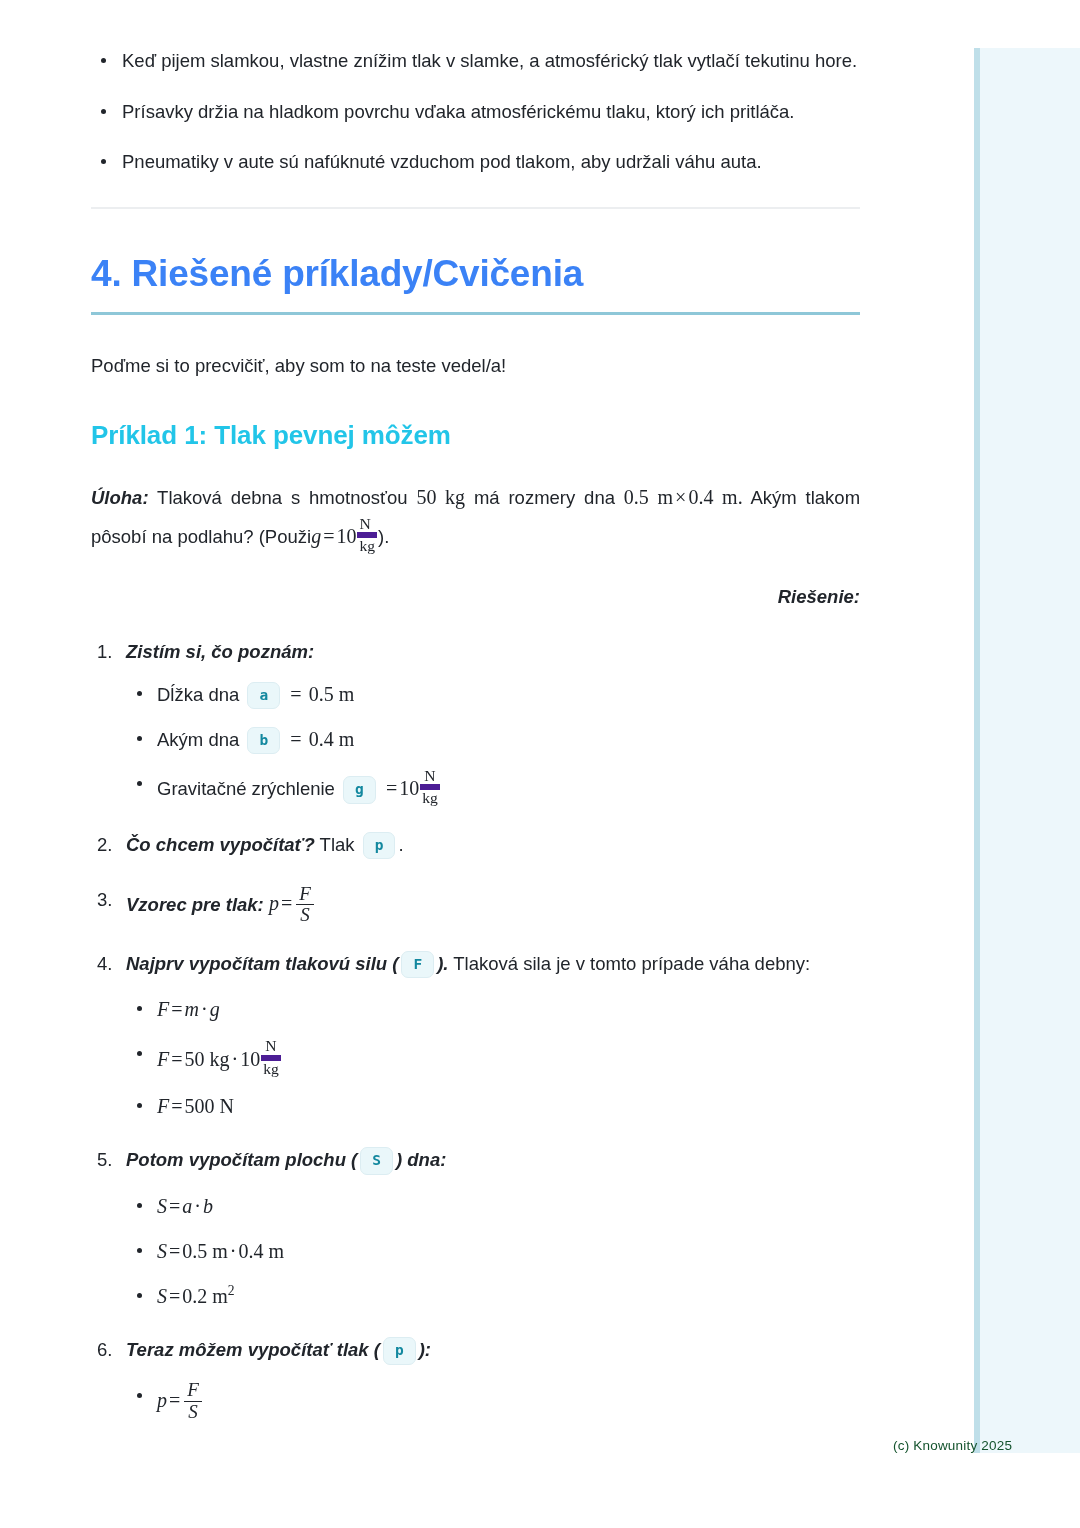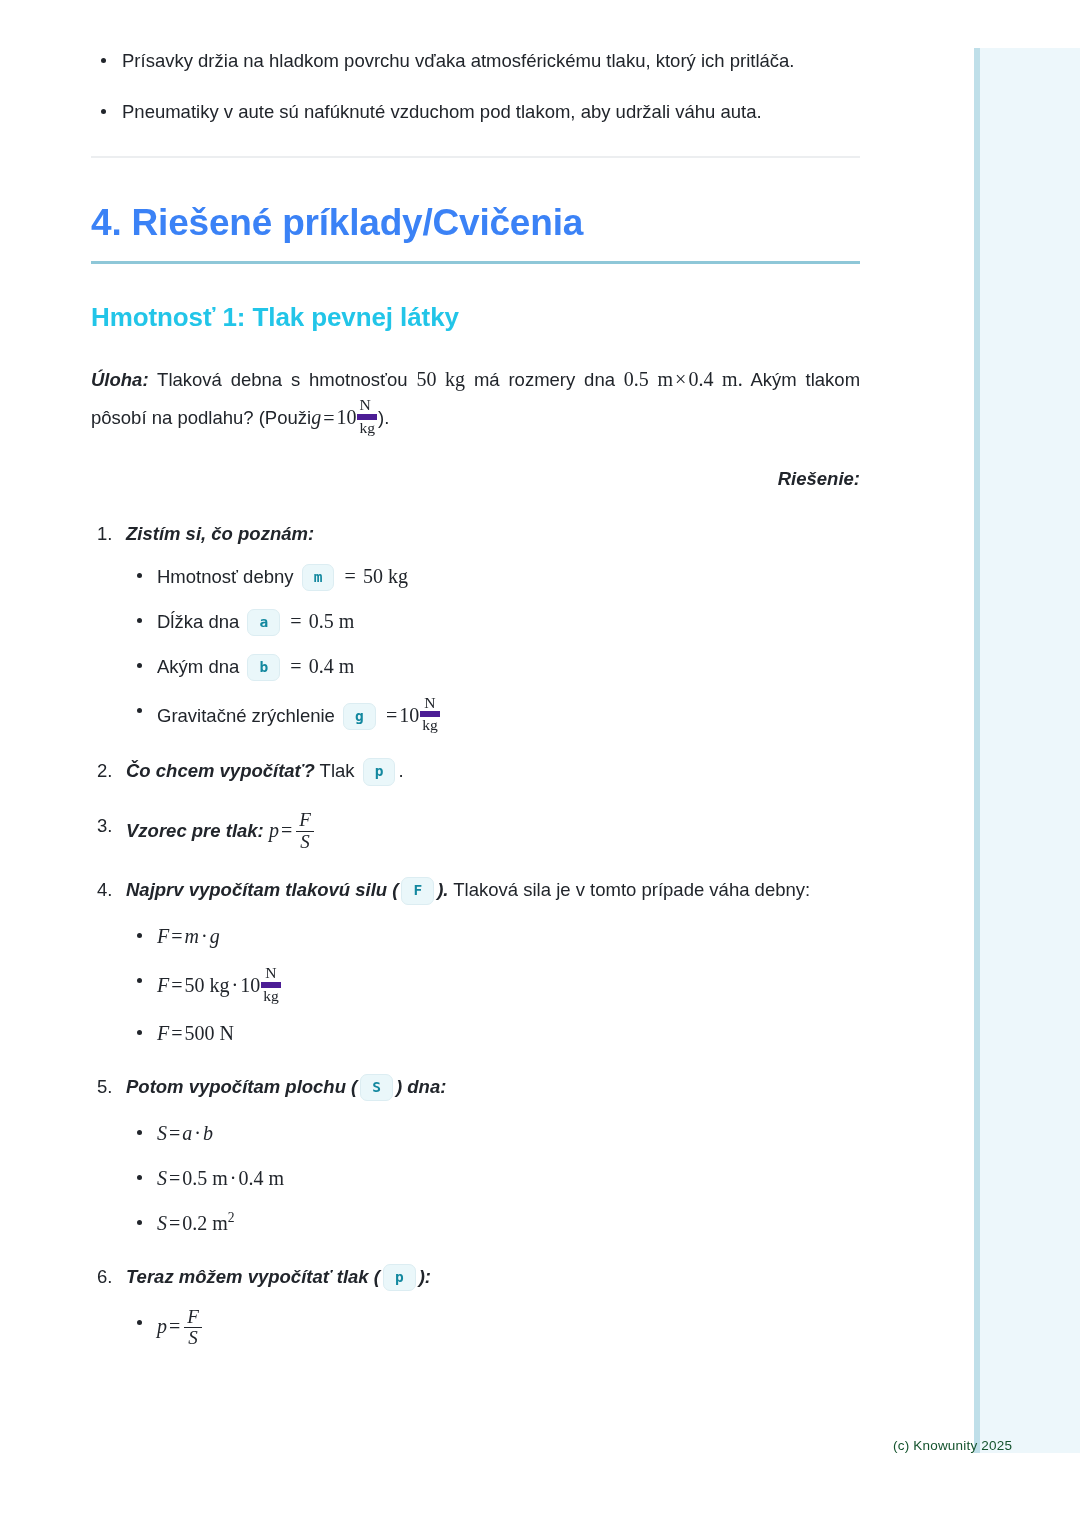--- a/index.html
+++ b/index.html
@@ -221,58 +221,56 @@
 </style>
 </head>
 <body>
 
 <div class="side-strip"></div>
 
 <div class="page">
 
   <ul class="bullets">
     <li>
+      <span>Keď pijem slamkou, vlastne znížim tlak v slamke, a atmosférický tlak vytlačí tekutinu hore.</span>
+    </li>
+    <li>
       <span>Prísavky držia na hladkom povrchu vďaka atmosférickému tlaku, ktorý ich pritláča.</span>
     </li>
     <li>
       <span>Pneumatiky v aute sú nafúknuté vzduchom pod tlakom, aby udržali váhu auta.</span>
     </li>
   </ul>
 
   <hr class="rule">
 
   <h2 class="section-title">4. Riešené príklady/Cvičenia</h2>
   <hr class="h2-underline">
 
-
-  <h3 class="example-title">Hmotnosť 1: Tlak pevnej látky</h3>
+  <p class="para" style="margin-top:34px;">Poďme si to precvičiť, aby som to na teste vedel/a!</p>
+
+  <h3 class="example-title">Príklad 1: Tlak pevnej môžem</h3>
 
   <p class="para justified" style="margin-top:28px;">
     <span class="strong">Úloha:</span>
     <span>Tlaková debna s hmotnosťou</span>
     <span class="math mtext">50 kg</span>
     <span>má rozmery dna</span>
     <span class="math mtext">0.5 m</span><span class="math mo">×</span><span class="math mtext">0.4 m</span><span class="math mtext">.</span>
     <span>Akým tlakom pôsobí na podlahu? (Použi</span><span class="math mi">g</span><span class="math mo">=</span><span class="math mn">10</span><span class="math"><span class="frac"><span class="num">N</span><span class="den">kg</span></span></span><span>).</span>
   </p>
 
   <p class="para strong" style="margin-top:26px;margin-bottom:0;text-align:right;">Riešenie:</p>
 
   <ol class="steps">
 
     <li>
       <span class="strong">Zistím si, čo poznám:</span>
       <ul class="sub">
         <li>
-          <span>Hmotnosť debny</span>
-          <span class="code-badge">m</span>
-          <span class="math mo">=</span>
-          <span class="math mtext">50 kg</span>
-        </li>
-        <li>
           <span>Dĺžka dna</span>
           <span class="code-badge">a</span>
           <span class="math mo">=</span>
           <span class="math mtext">0.5 m</span>
         </li>
         <li>
           <span>Akým dna</span>
           <span class="code-badge">b</span>
           <span class="math mo">=</span>
           <span class="math mtext">0.4 m</span>

